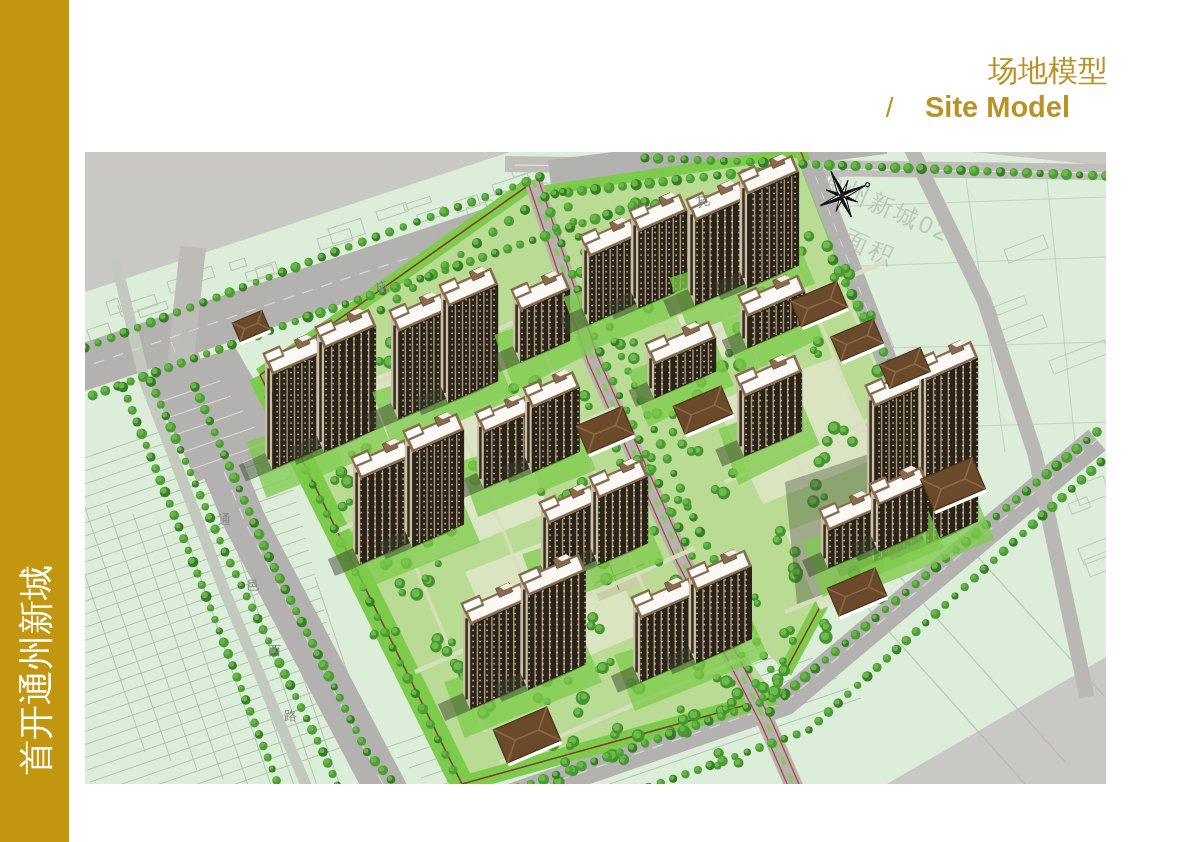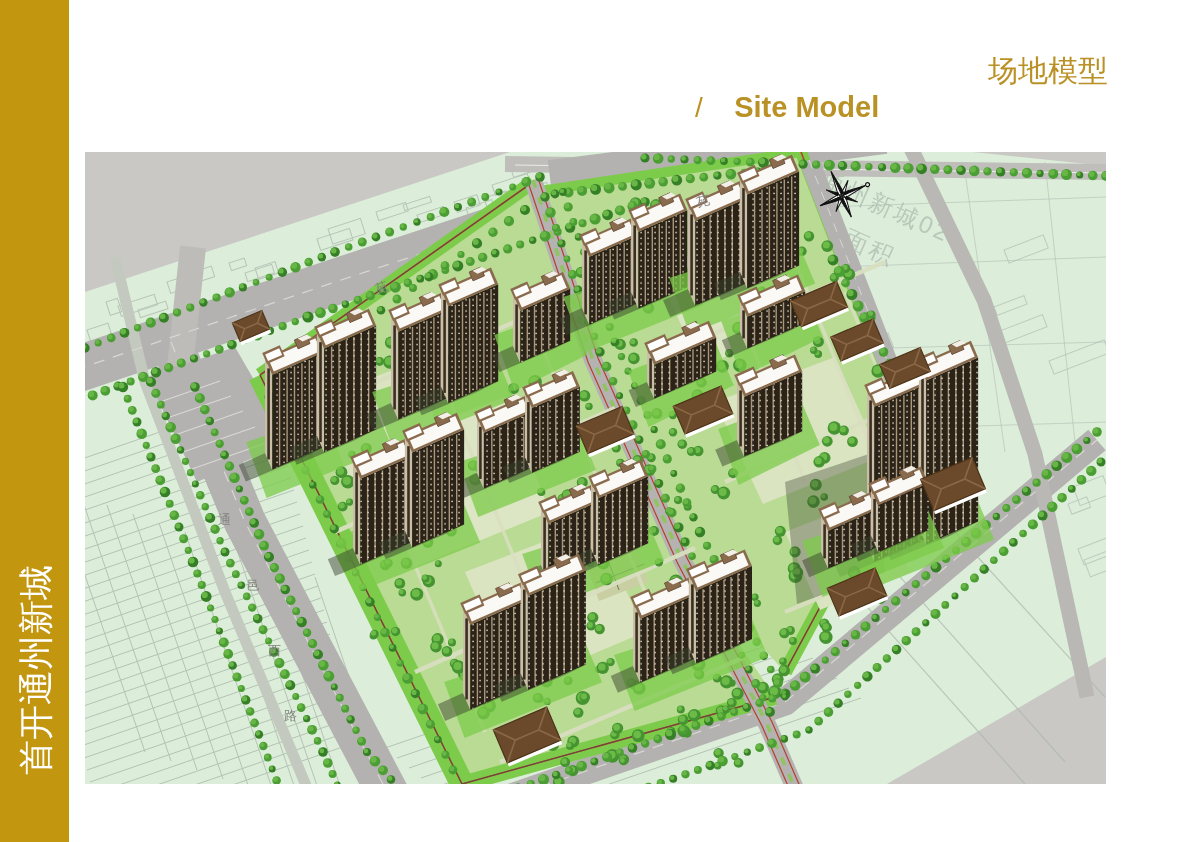--- a/index.html
+++ b/index.html
@@ -7,21 +7,21 @@
 </style>
 </head>
 <body>
 
 <div style="position:absolute;left:0;top:0;width:69px;height:842px;background:#C3960F;"></div>
 
 <div style="position:absolute;left:-84px;top:647px;width:240px;height:46px;transform:rotate(-90deg);color:#fff;font-size:35px;letter-spacing:0px;text-align:center;">首开通州新城</div>
 
 <div style="position:absolute;left:708px;top:51px;width:400px;text-align:right;color:#BA9125;font-size:30px;letter-spacing:0px;">场地模型</div>
 
-<div style="position:absolute;left:695px;top:91px;width:400px;color:#BA9125;font-size:29px;font-weight:bold;"><span style="font-weight:normal;font-size:28px;">/&nbsp;&nbsp;&nbsp;</span> Site Model</div>
+<div style="position:absolute;left:670px;top:91px;width:400px;text-align:right;color:#BA9125;font-size:29px;font-weight:bold;"><span style="font-weight:normal;font-size:28px;">/&nbsp;&nbsp;&nbsp;</span> Site Model</div>
 
 <div style="position:absolute;left:85px;top:152px;width:1021px;height:632px;overflow:hidden;">
 <svg width="1021" height="632" viewBox="0 0 1021 632" xmlns="http://www.w3.org/2000/svg" font-family="Liberation Sans, sans-serif">
 <defs>
         <pattern id="wins" width="7" height="5.6" patternUnits="userSpaceOnUse">
           <rect width="7" height="5.6" fill="none"></rect>
           <rect x="2.2" y="1.6" width="1.8" height="1.3" fill="#E8E0CC" fill-opacity="0.85"></rect>
         </pattern>
       </defs>
 

